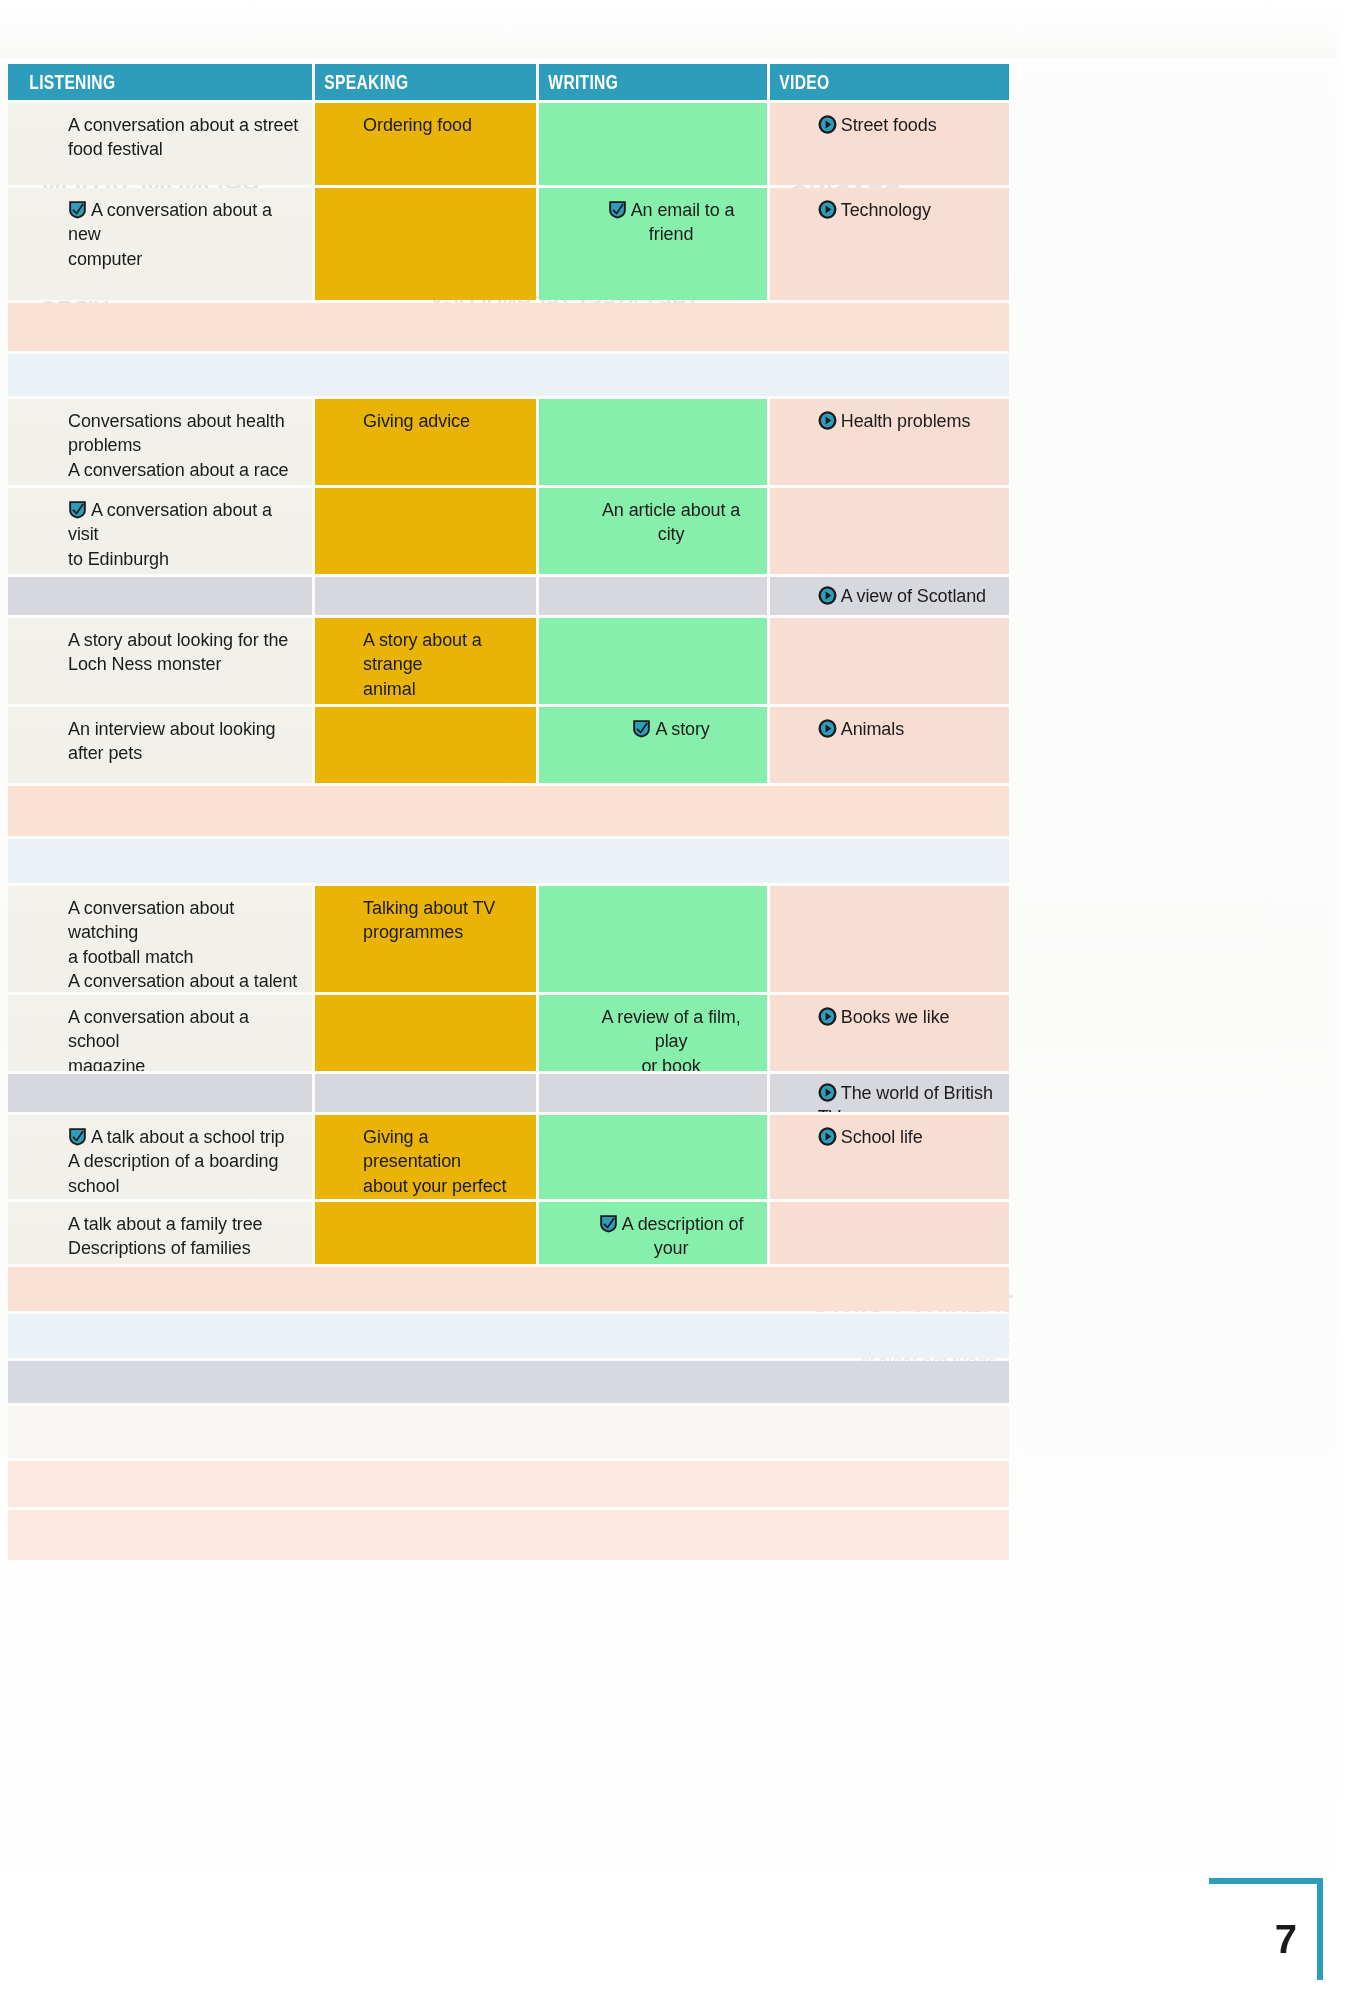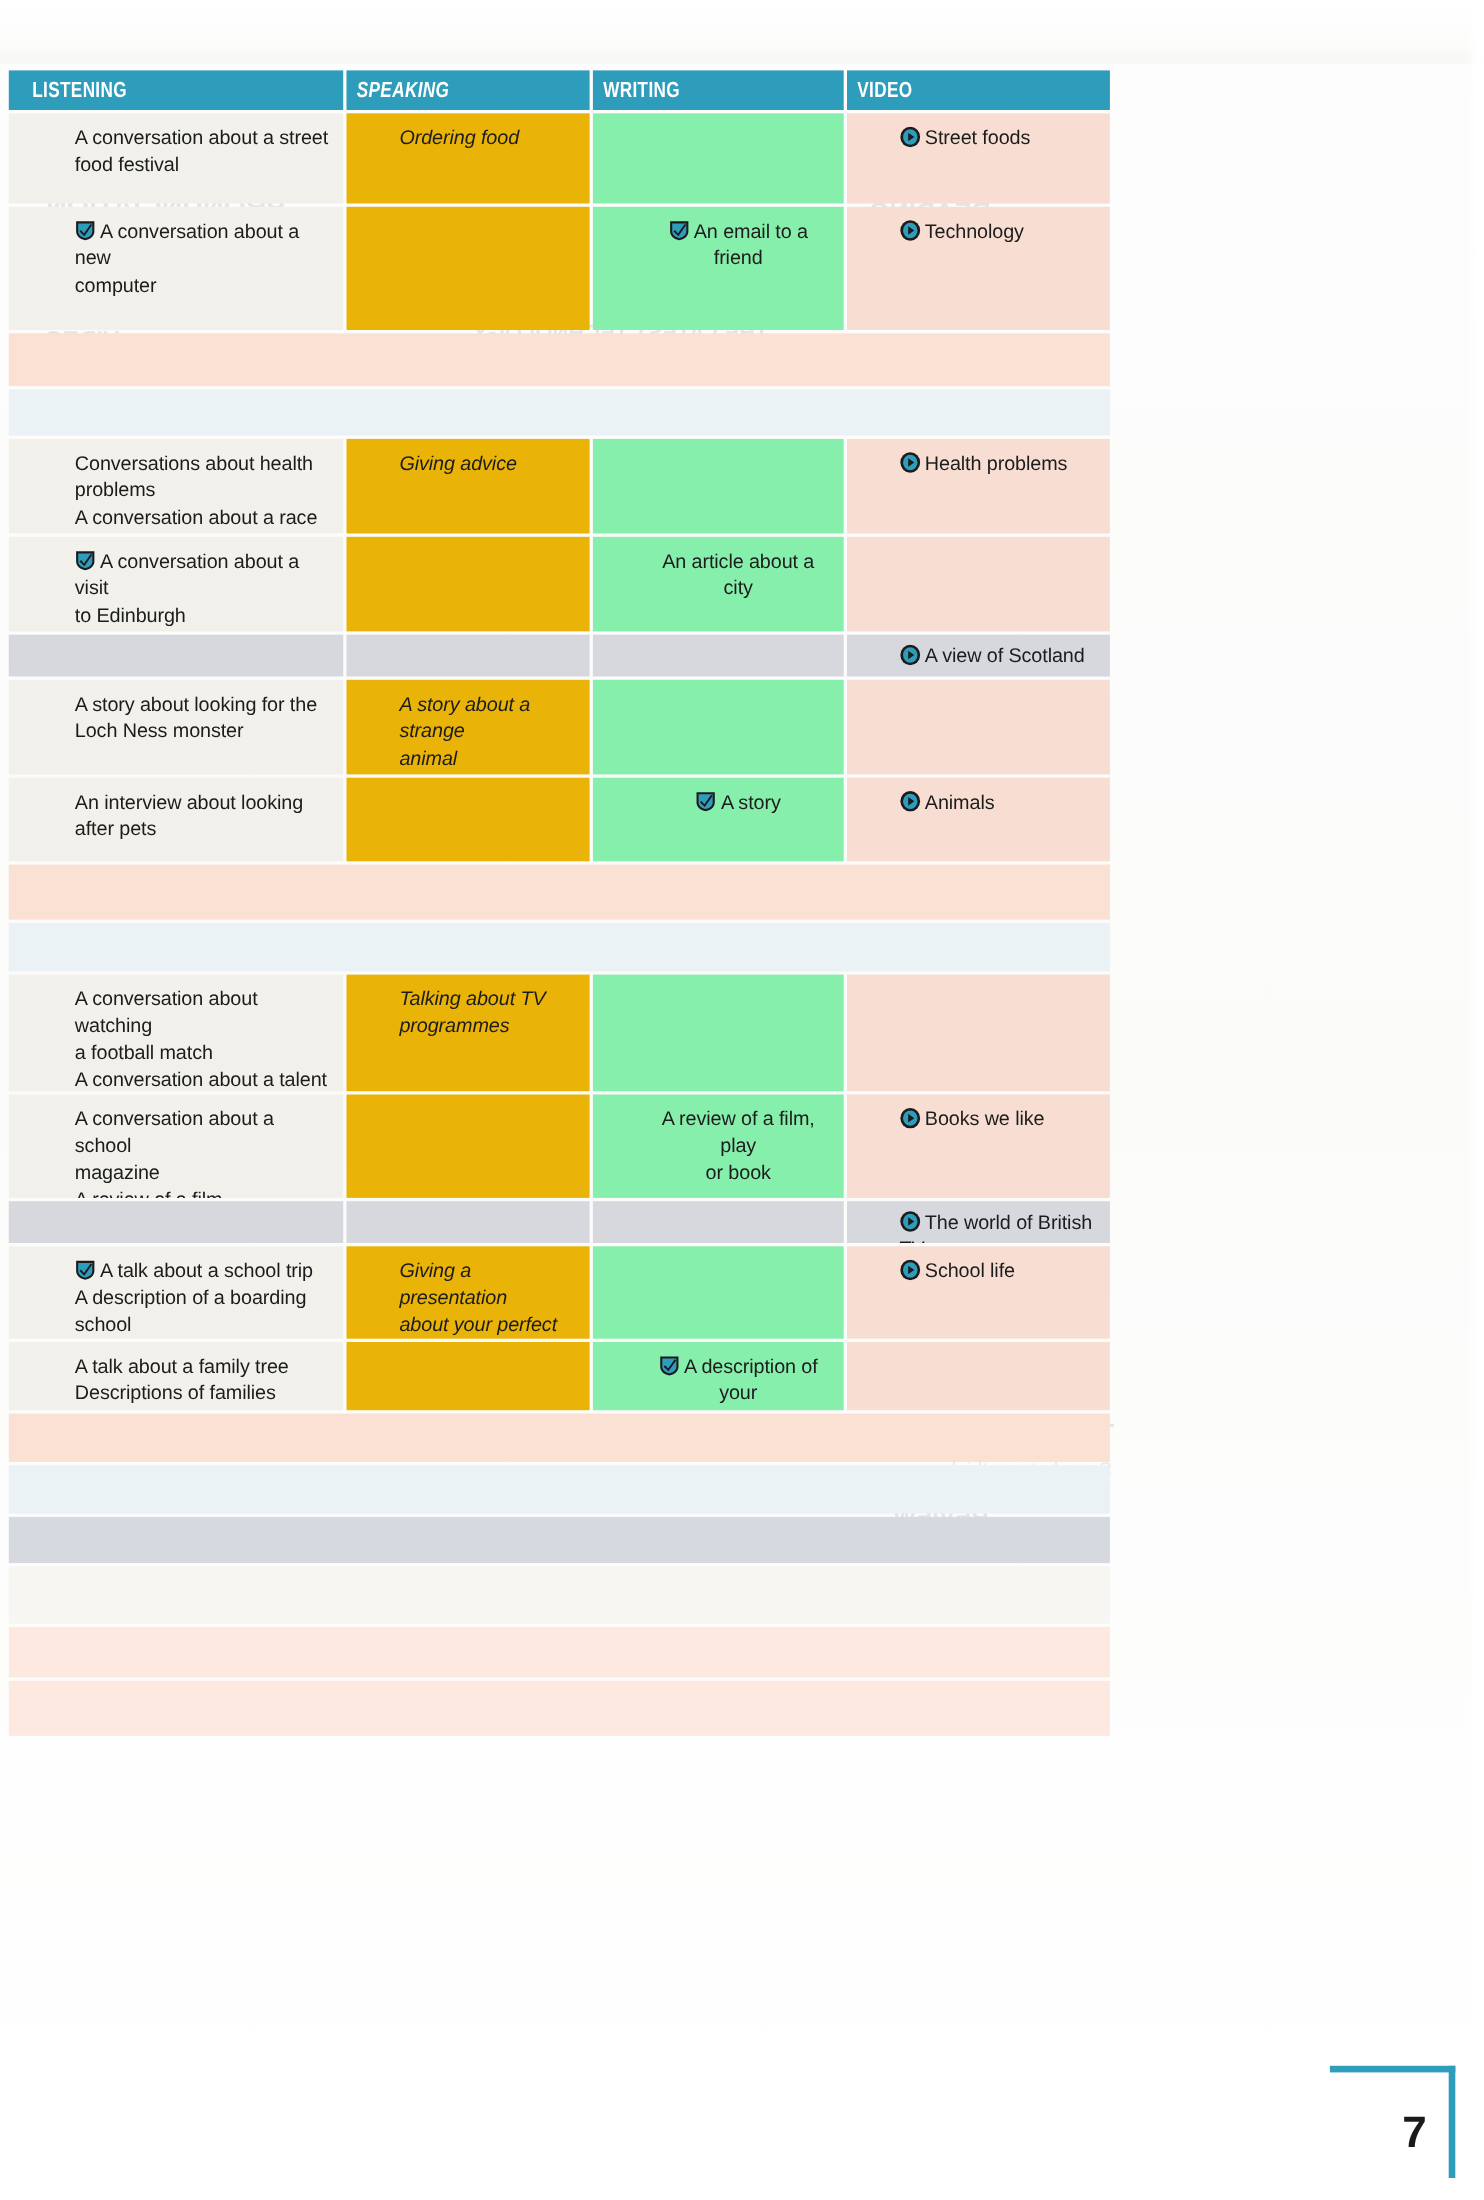--- a/index.html
+++ b/index.html
@@ -43,21 +43,21 @@
     width:1001px;
     gap:3px;
     margin-bottom:3px;
   }
   .cell{
     position:relative;
     box-sizing:border-box;
     overflow:hidden;
   }
   .c1{width:305px;padding-left:12px;}
-  .c2{width:222px;font-style:italic;}
+  .c2{width:222px;}
   .c3{width:228px;text-align:center;}
   .c4{width:240px;}
 
   
   .head-row .cell{
     background:#2e9cbb;
     height:36px;
     display:flex;align-items:center;
   }
   .head-label{
@@ -356,21 +356,21 @@
         </div>
         <div class="cell c2 tint2">
           <div class="txt">
             <span class="ln">Talking about TV</span>
             <span class="ln">programmes</span>
           </div>
         </div>
         <div class="cell c3 tint3"></div>
         <div class="cell c4 tint4"></div>
       </div>
-      <div class="row" style="height: 94px;">
+      <div class="row" style="height: 76px;">
         <div class="cell c1 tint1">
           <div class="txt">
             <span class="ln">A conversation about a school</span>
             <span class="ln">magazine</span>
             <span class="ln">A review of a film</span>
           </div>
         </div>
         <div class="cell c2 tint2"></div>
         <div class="cell c3 tint3">
           <div class="txt">

